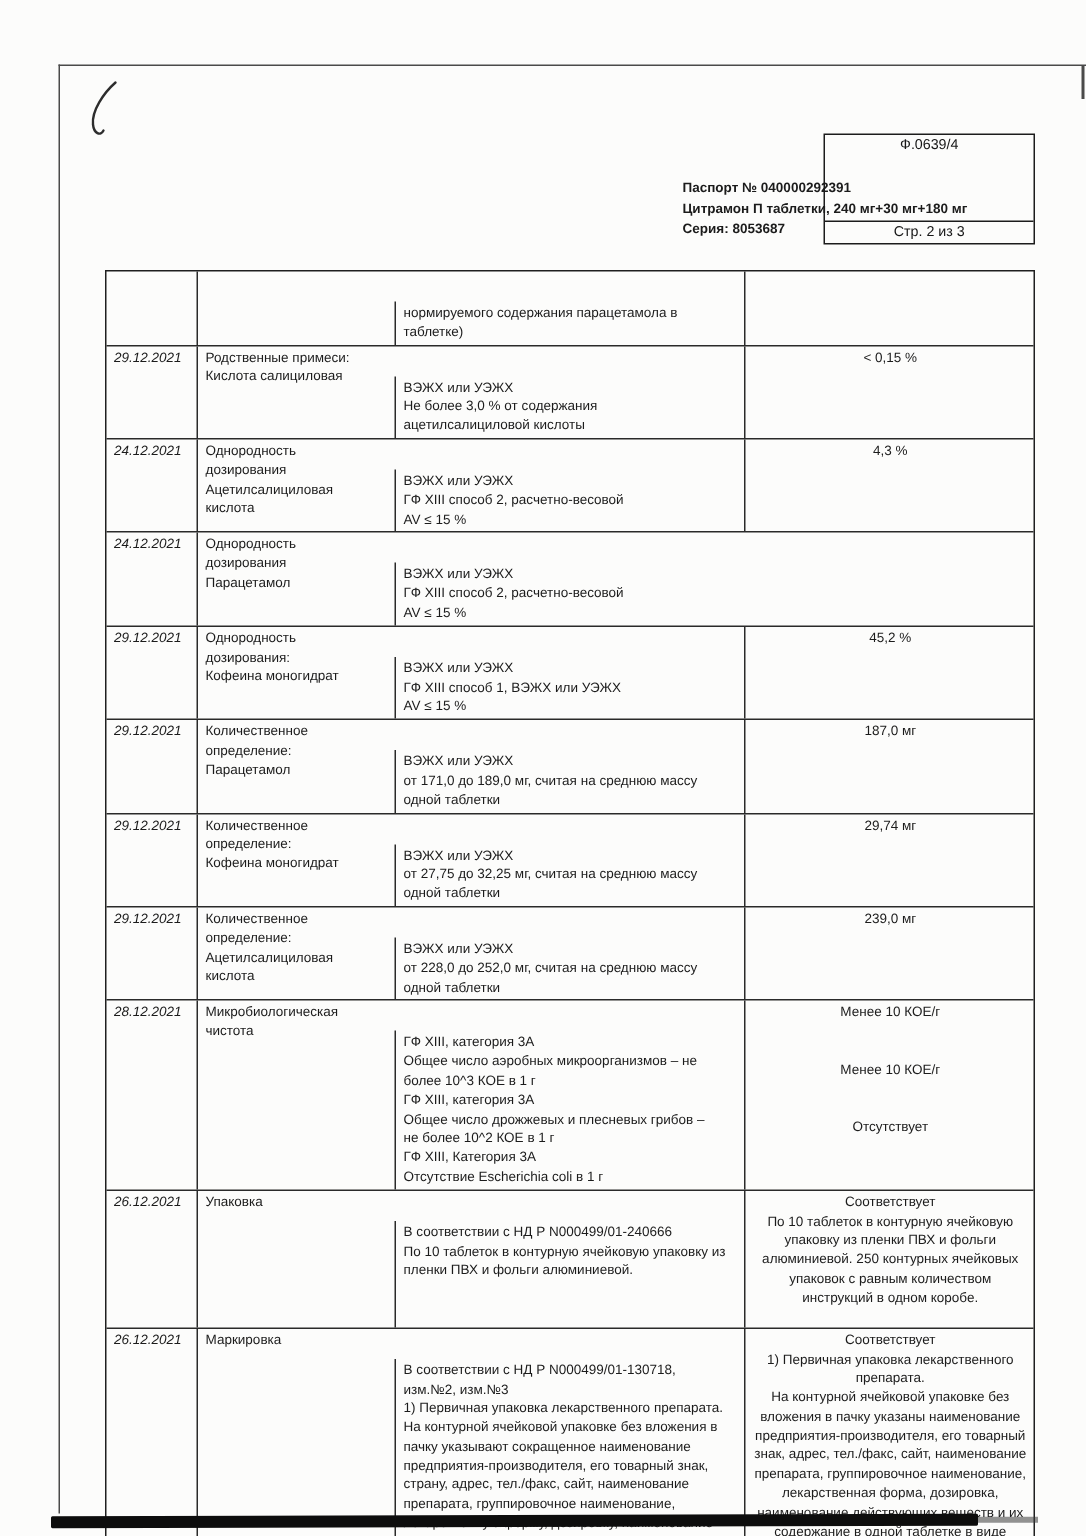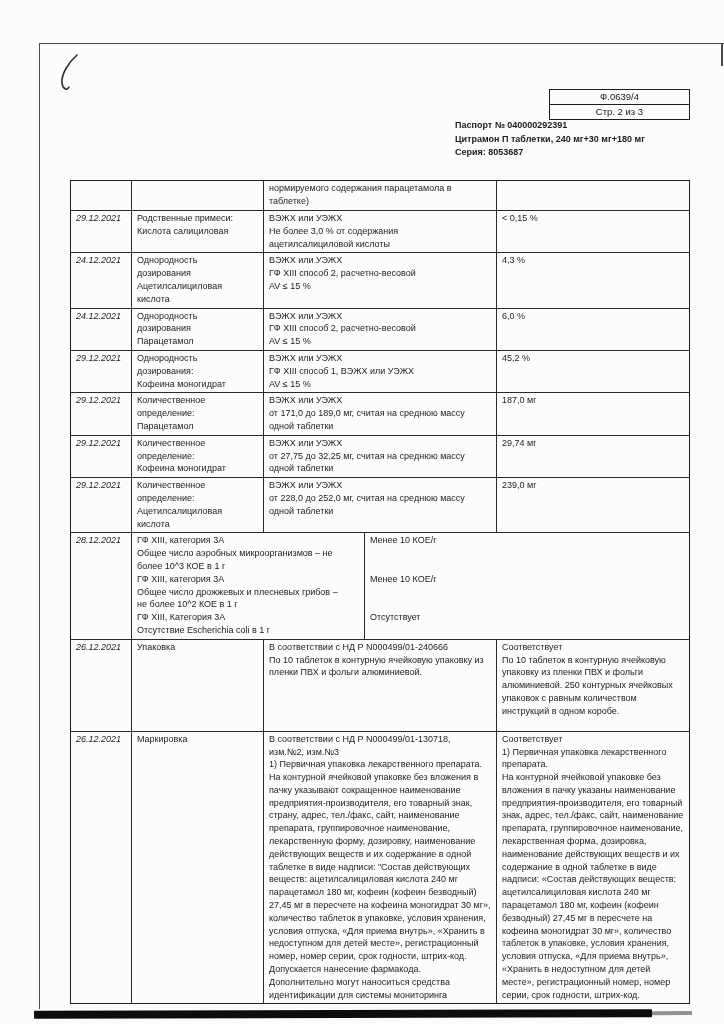--- a/index.html
+++ b/index.html
@@ -19,41 +19,41 @@
   }
   .handwritten{position:absolute;left:55px;top:52px;}
   .form-box{
     position:absolute;left:549px;top:89px;width:139px;
     border:1.6px solid #1c1c1c;background:transparent;
   }
   .form-cell{
     text-align:center;font-size:9.5px;line-height:14px;padding:0 2px;
     font-weight:normal;color:#171717;
   }
-  .form-cell + .form-cell{border-top:1.2px solid #1c1c1c;}
+  .form-cell + .form-cell{border-top:1.2px solid #1c1c1c;margin-top:43px;}
   .passport{
     position:absolute;left:455px;top:119px;font-size:9px;line-height:13.5px;
     color:#1b1b1b;font-weight:bold;letter-spacing:0;
   }
   .qc-table{
     position:absolute;left:70px;top:180px;width:618px;
     border:1.5px solid #1f1f1f;background:transparent;
     font-size:9px;line-height:12.8px;color:#1c1c1c;
   }
   .row{display:flex;align-items:stretch;}
   .row + .row{border-top:1.2px solid #2a2a2a;}
   .cell{
     padding:1px 4px 2px 5px;white-space:pre-line;box-sizing:border-box;
     overflow:hidden;
   }
   .cell + .cell{border-left:1.2px solid #2a2a2a;}
   .c-date{flex:0 0 60px;font-style:italic;}
   .c-test{flex:0 0 132px;}
-  .c-method{flex:0 0 233px;}
-  .c-result{flex:1 1 auto;}
+  .c-method{flex:0 0 233px;margin-top:20px;}
+  .c-result{flex:1 1 auto;text-align:center;}
   .bottom-bar{
     position:absolute;left:34px;top:1010px;width:618px;height:8px;
     background:#0d0d0d;border-radius:1px;
     transform:rotate(-0.15deg);
   }
   .bottom-bar:after{
     content:"";position:absolute;right:-40px;top:2px;width:40px;height:4px;background:#3a3a3a;opacity:.55;
   }
 </style>
 </head>
@@ -107,21 +107,20 @@
     <div class="cell c-result">4,3 %</div>
   </div>
       <div class="row" style="min-height: 40px;">
     <div class="cell c-date">24.12.2021</div>
     <div class="cell c-test">Однородность
 дозирования
 Парацетамол</div>
     <div class="cell c-method">ВЭЖХ или УЭЖХ
 ГФ XIII способ 2, расчетно-весовой
 AV ≤ 15 %</div>
-    <div class="cell c-result">6,0 %</div>
   </div>
       <div class="row" style="min-height: 40px;">
     <div class="cell c-date">29.12.2021</div>
     <div class="cell c-test">Однородность
 дозирования:
 Кофеина моногидрат</div>
     <div class="cell c-method">ВЭЖХ или УЭЖХ
 ГФ XIII способ 1, ВЭЖХ или УЭЖХ
 AV ≤ 15 %</div>
     <div class="cell c-result">45,2 %</div>
@@ -152,20 +151,22 @@
 определение:
 Ацетилсалициловая
 кислота</div>
     <div class="cell c-method">ВЭЖХ или УЭЖХ
 от 228,0 до 252,0 мг, считая на среднюю массу
 одной таблетки</div>
     <div class="cell c-result">239,0 мг</div>
   </div>
       <div class="row" style="min-height: 105px;">
     <div class="cell c-date">28.12.2021</div>
+    <div class="cell c-test">Микробиологическая
+чистота</div>
     <div class="cell c-method">ГФ XIII, категория 3А
 Общее число аэробных микроорганизмов – не
 более 10^3 КОЕ в 1 г
 ГФ XIII, категория 3А
 Общее число дрожжевых и плесневых грибов –
 не более 10^2 КОЕ в 1 г
 ГФ XIII, Категория 3А
 Отсутствие  Escherichia coli  в 1 г</div>
     <div class="cell c-result">Менее 10 КОЕ/г
 

